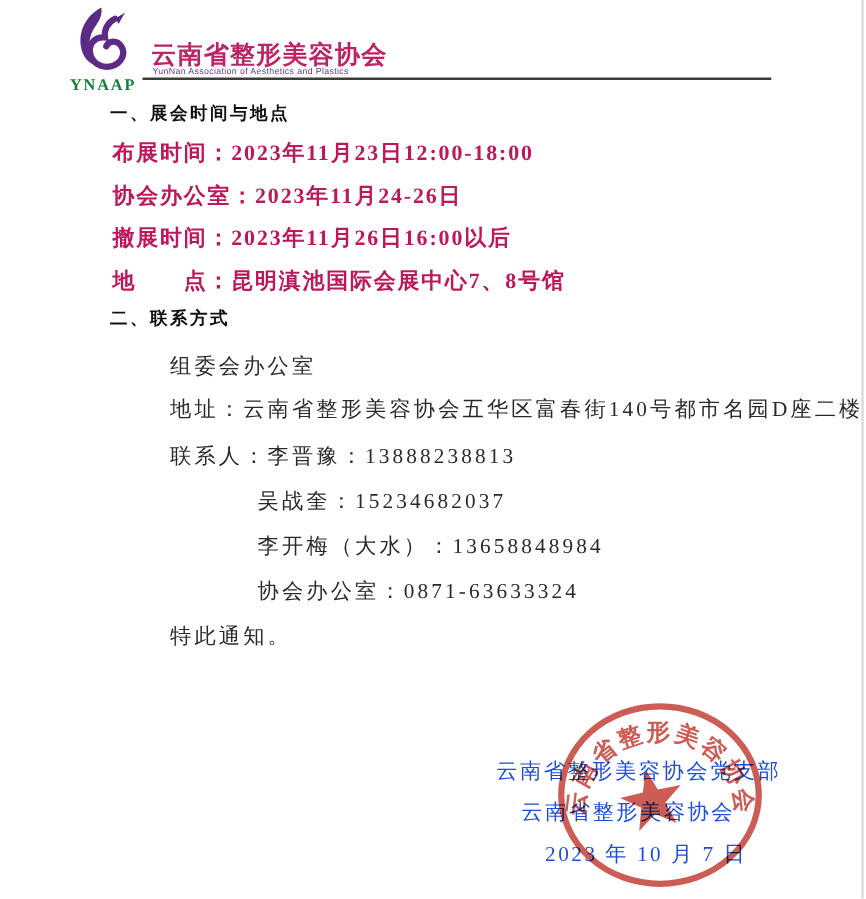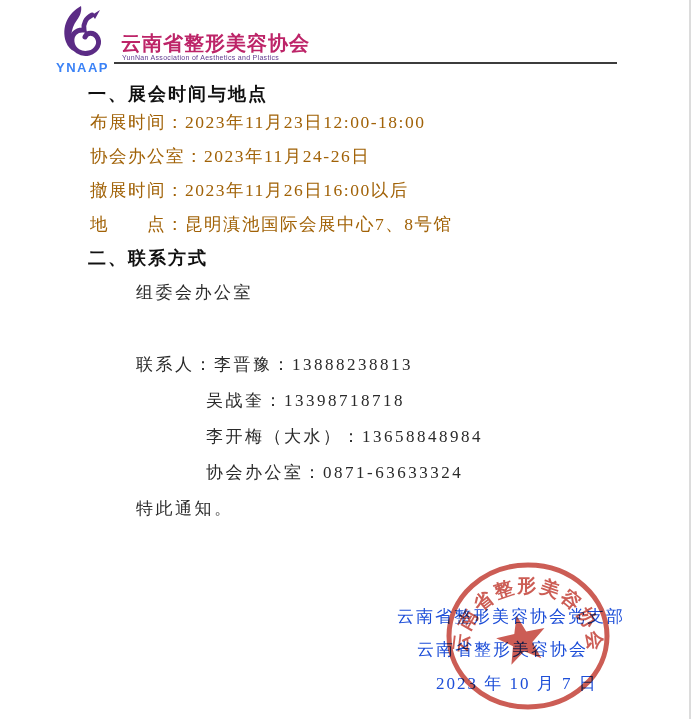--- a/index.html
+++ b/index.html
@@ -7,37 +7,37 @@
     position:relative; width:693px; height:719px; background:#ffffff;
     font-family:"Liberation Serif","DejaVu Serif",serif; color:#1f1f1f;
     overflow:hidden;
   }
   .abs { position:absolute; white-space:nowrap; }
 
   
   .logo-svg { position:absolute; left:58px; top:5px; width:56px; height:56px; }
   .logo-acronym {
     position:absolute; left:56px; top:60px; width:56px;
-    font-family:Liberation Sans, sans-serif;
-    font-size:13px; font-weight:bold; letter-spacing:1.5px; color:#3b82f6;
+    font-family:Liberation Serif, serif;
+    font-size:13px; font-weight:bold; letter-spacing:1.5px; color:#15803d;
   }
   .org-cn {
     left:121px; top:30px; font-size:20px; font-weight:bold;
     color:#bd2468; letter-spacing:1px;
     font-family:"Liberation Sans","DejaVu Sans",sans-serif;
   }
   .org-en {
     left:122px; top:54px; font-size:7px; color:#5f3a8e; letter-spacing:0.3px;
     font-family:"Liberation Sans","DejaVu Sans",sans-serif;
   }
   .header-rule { position:absolute; left:114px; top:62px; width:503px; height:2px; background:#3c3c3c; }
 
   
-  .sec   { font-weight:bold; font-size:18px; letter-spacing:2px; color:#111; }
-  .bline { font-weight:normal; font-size:17.5px; letter-spacing:1.5px; color:#a16207; }
+  .sec   { font-weight:bold; font-size:14px; letter-spacing:2px; color:#111; }
+  .bline { font-weight:bold; font-size:17.5px; letter-spacing:1.5px; color:#be185d; }
   .rline { font-size:17px; letter-spacing:2.5px; color:#2a2a2a;margin-left:44px; }
 
   
   .sig { font-size:17px; letter-spacing:2px; color:#1d4ed8; }
 
   
   .stamp-svg { position:absolute; left:440px; top:557px; width:176px; height:158px;
                mix-blend-mode:multiply; pointer-events:none; }
 
   .scan-edge-right { position:absolute; right:2px; top:0; width:2px; height:719px; background:#dcdcdc; }
@@ -59,22 +59,23 @@
   <div class="header-rule"></div>
 
   <div class="abs sec" style="left:88px;  top:82px;">一、展会时间与地点</div>
   <div class="abs bline" style="left:90px;  top:110px;">布展时间：2023年11月23日12:00-18:00</div>
   <div class="abs bline" style="left:90px;  top:144px;">协会办公室：2023年11月24-26日</div>
   <div class="abs bline" style="left:90px;  top:178px;text-align:right;">撤展时间：2023年11月26日16:00以后</div>
   <div class="abs bline" style="left:90px;  top:212px;">地　　点：昆明滇池国际会展中心7、8号馆</div>
 
   <div class="abs sec" style="left:88px;  top:246px;">二、联系方式</div>
   <div class="abs rline" style="left:92px;  top:281px;">组委会办公室</div>
+  <div class="abs rline" style="left:92px;  top:316px;">地址：云南省整形美容协会五华区富春街140号都市名园D座二楼</div>
   <div class="abs rline" style="left:92px;  top:353px;">联系人：李晋豫：13888238813</div>
-  <div class="abs rline" style="left:162px; top:389px;">吴战奎：13398718718</div>
+  <div class="abs rline" style="left:162px; top:389px;">吴战奎：15234682037</div>
   <div class="abs rline" style="left:162px; top:425px;">李开梅（大水）：13658848984</div>
   <div class="abs rline" style="left:162px; top:461px;">协会办公室：0871-63633324</div>
   <div class="abs rline" style="left:92px;  top:497px;">特此通知。</div>
 
   <div class="abs sig" style="left:397px; top:605px;">云南省整形美容协会党支部</div>
   <div class="abs sig" style="left:417px; top:638px;">云南省整形美容协会</div>
   <div class="abs sig" style="left:436px; top:672px;">2023 年 10 月 7 日</div>
 
   <svg class="stamp-svg" viewBox="0 0 176 158" aria-hidden="true">
     <g opacity="0.82">

